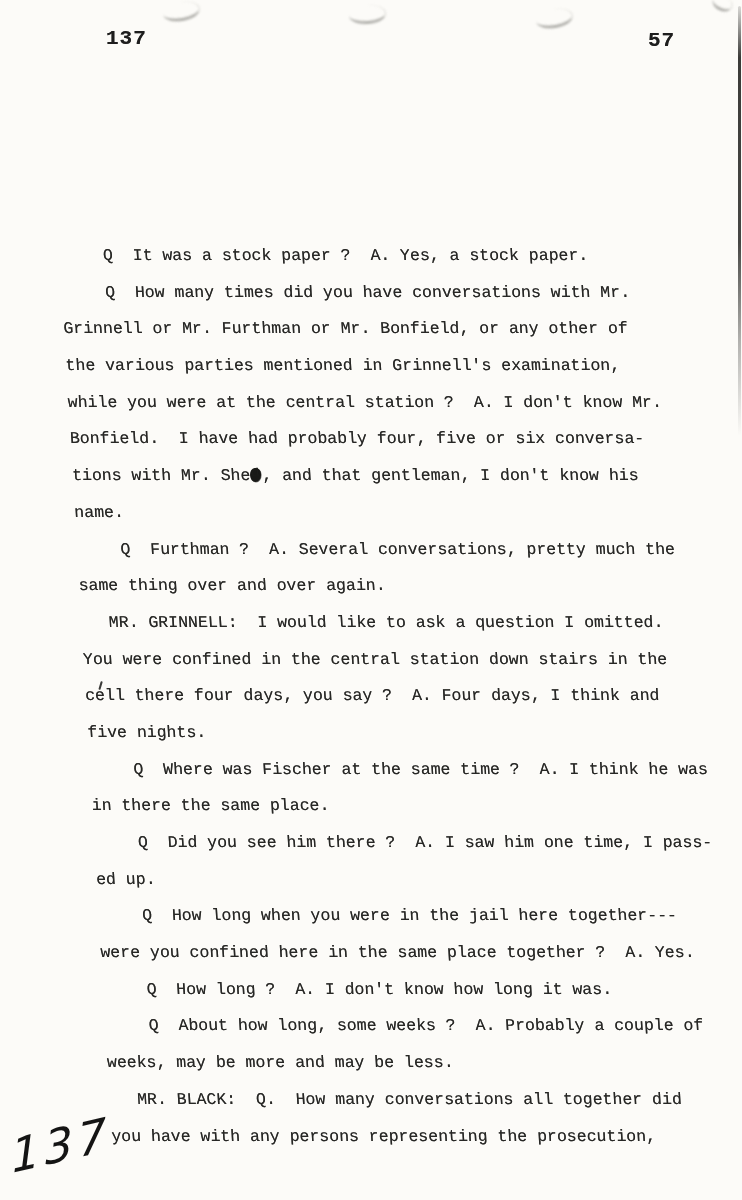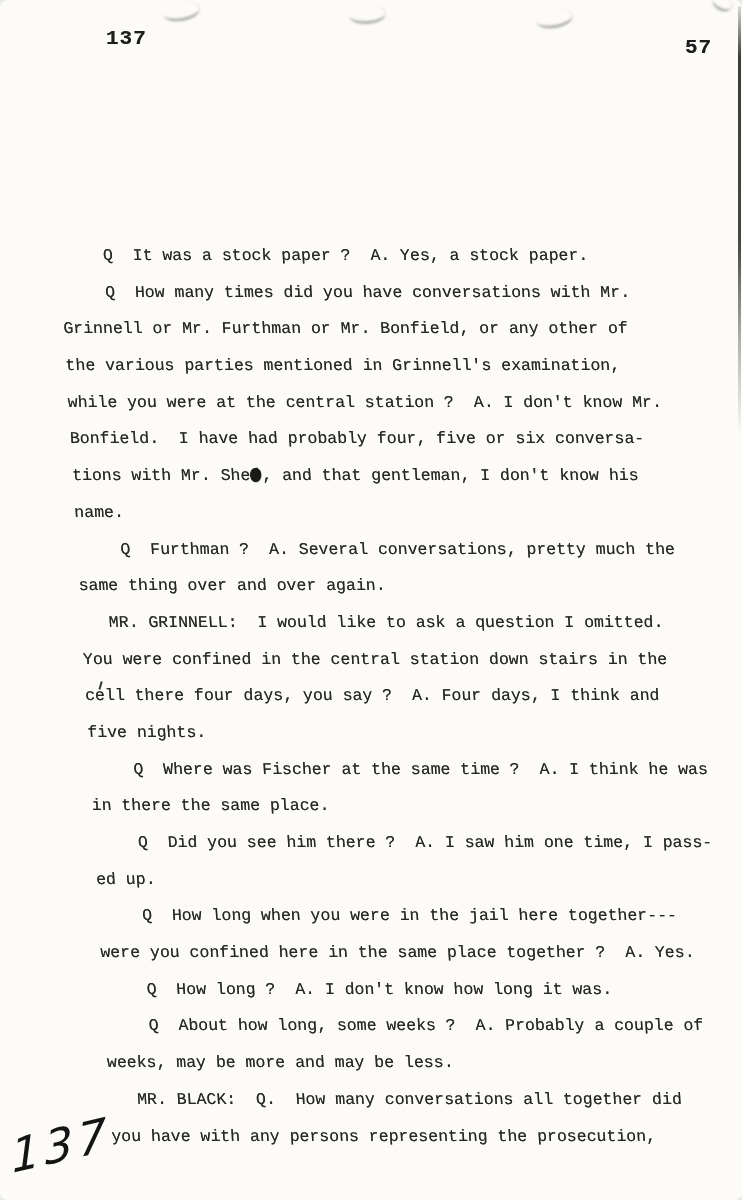--- a/index.html
+++ b/index.html
@@ -4,34 +4,33 @@
 <style>
   html, body { margin: 0; padding: 0; background: #e8e8e6; }
   .page {
     position: relative;
     width: 742px;
     height: 1200px;
     background: #fcfbf8;
     overflow: hidden;
     font-family: "Liberation Mono", "DejaVu Sans Mono", monospace;
     color: #262626;
-    border-radius: 7px;
   }
 
   
   .pagenum {
     position: absolute;
     font-size: 21px;
     font-weight: bold;
     color: #1e1e1e;
     letter-spacing: 1px;
     text-shadow: 0 0 0.5px rgba(0,0,0,0.55);
   }
   .pagenum.left  { left: 106px; top: 27px; }
-  .pagenum.right { left: 648px; top: 36px; margin-left: 37px; }
+  .pagenum.right { left: 648px; top: 29px; }
 
   
   .body-block {
     position: absolute;
     left: 58px;
     top: 238px;
     width: 640px;
     transform: skewX(3.4deg);
     transform-origin: 0 0;
   }

